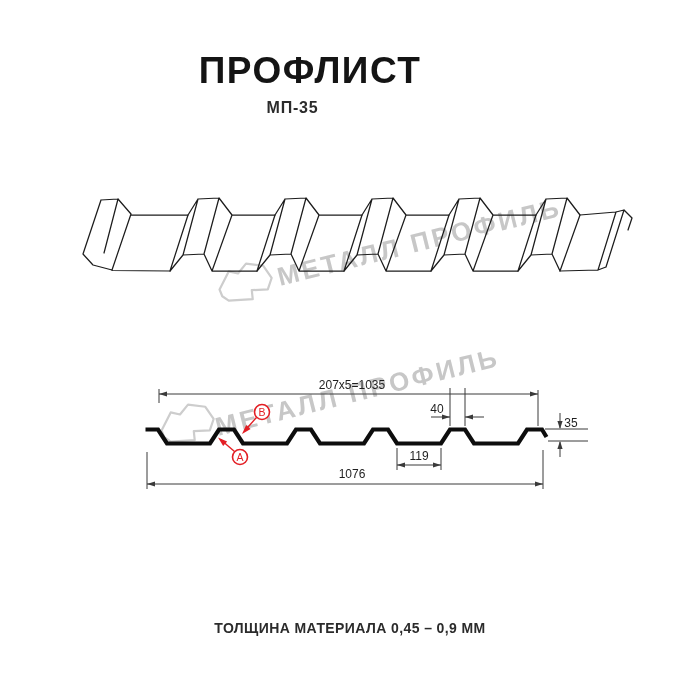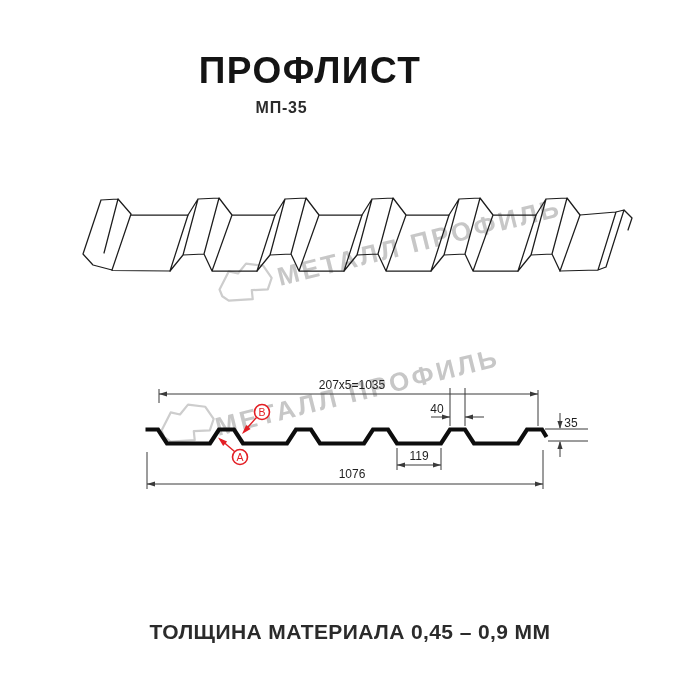--- a/index.html
+++ b/index.html
@@ -5,26 +5,26 @@
   html,body{margin:0;padding:0;}
   body{
     width:700px;height:700px;background:#ffffff;position:relative;overflow:hidden;
     font-family:"Liberation Sans", sans-serif;
   }
   .page-title{
     position:absolute;top:50px;left:0;width:620px;text-align:center;
     font-size:37px;font-weight:800;letter-spacing:1.5px;color:#141414;
   }
   .page-subtitle{
-    position:absolute;top:99px;left:0;width:563px;text-align:center;
+    position:absolute;top:99px;left:11px;width:563px;text-align:center;
     font-size:16px;font-weight:700;letter-spacing:0.8px;color:#2b2b2b;
   }
   .page-footer{
     position:absolute;top:620px;left:0;width:700px;text-align:center;
-    font-size:21px;font-weight:600;letter-spacing:0.4px;color:#2b2b2b;
+    font-size:14px;font-weight:600;letter-spacing:0.4px;color:#2b2b2b;
   }
   svg.scene{position:absolute;top:0;left:0;}
   .wm-text{fill:#c7c7c7;font-weight:700;font-size:26px;letter-spacing:3px;}
   .wm-logo{fill:none;stroke:#cdcdcd;stroke-width:2.2;stroke-linejoin:round;}
   .sheet3d{fill:none;stroke:#1c1c1c;stroke-width:1.25;stroke-linejoin:round;stroke-linecap:round;}
   .profile{fill:none;stroke:#0d0d0d;stroke-width:4.2;stroke-linejoin:miter;}
   .dim{stroke:#3a3a3a;stroke-width:1;fill:none;}
   .dimhead{fill:#3a3a3a;stroke:none;}
   .dimtext{fill:#1f1f1f;font-size:12px;}
   .redline{stroke:#e31e24;stroke-width:1.4;fill:none;}

